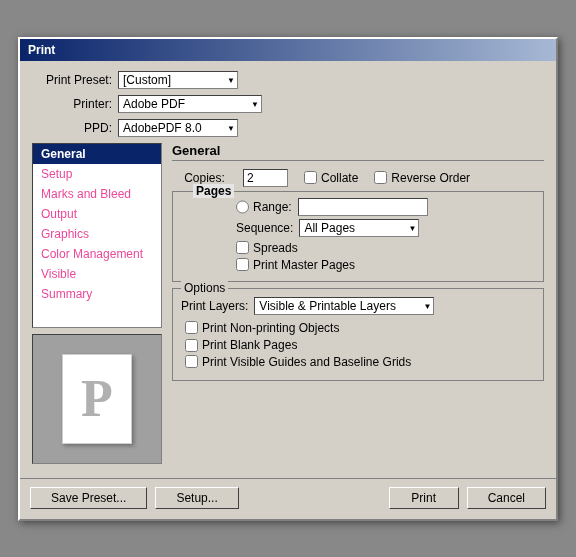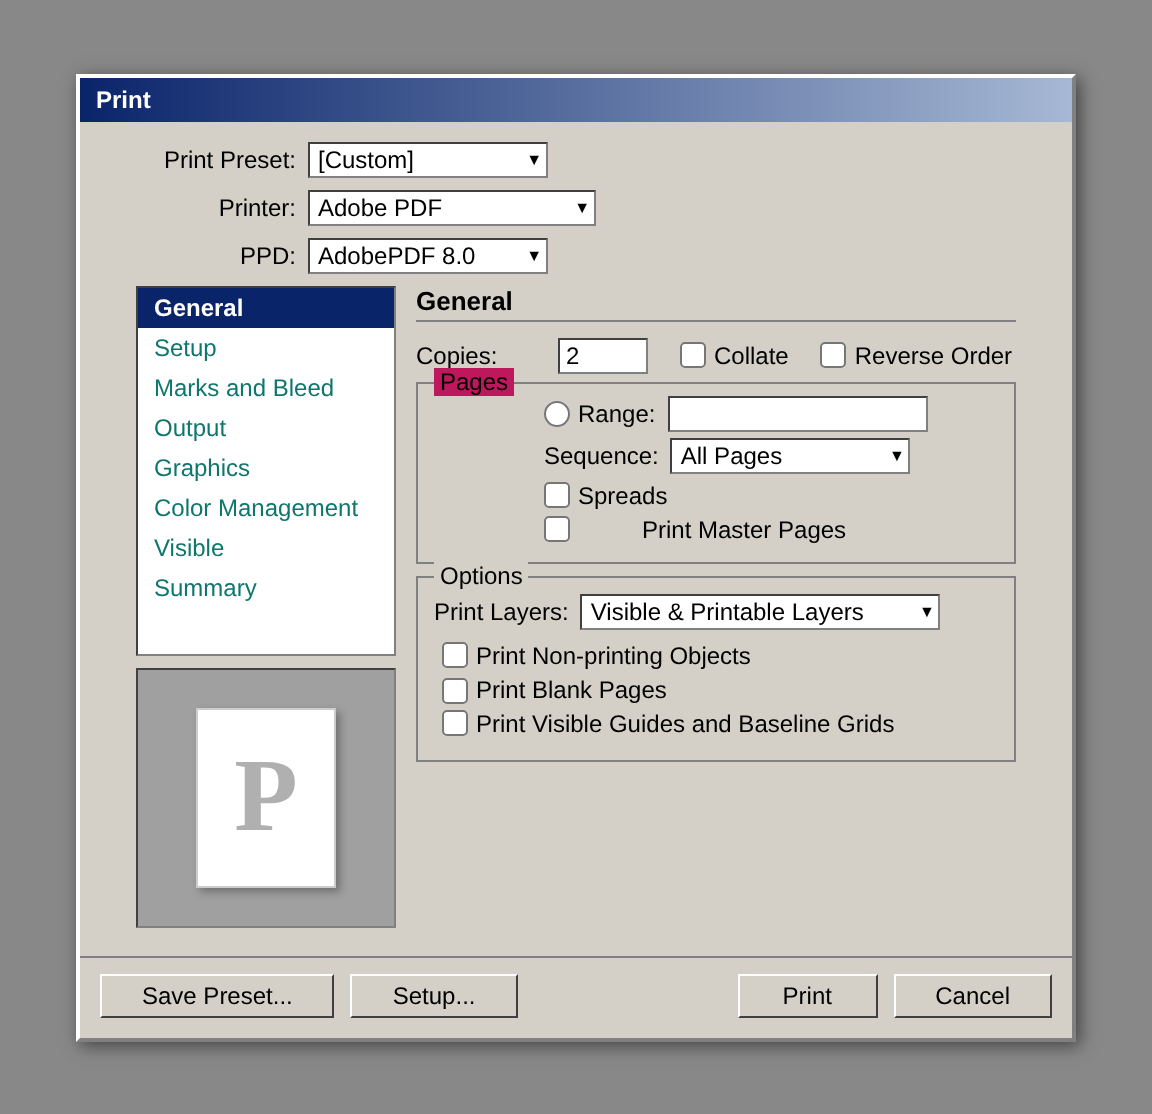--- a/index.html
+++ b/index.html
@@ -10,35 +10,35 @@
       justify-content: center;
       min-height: 100vh;
       font-family: Arial, Helvetica, sans-serif;
       font-size: 12px;
     }
     .dialog {
       background: #d4d0c8;
       border: 2px solid #808080;
       border-top-color: #fff;
       border-left-color: #fff;
-      width: 500px;
+      width: 540px;
       box-shadow: 2px 2px 8px rgba(0,0,0,0.5);
     }
     .dialog-titlebar {
       background: linear-gradient(to right, #0a246a, #a6b8d4);
       color: white;
       padding: 4px 8px;
       font-size: 12px;
       font-weight: bold;
       display: flex;
       align-items: center;
       user-select: none;
     }
     .dialog-body {
-      padding: 10px 28px;
+      padding: 10px 12px;
     }
     .form-row {
       display: flex;
       align-items: center;
       margin-bottom: 6px;
     }
     .form-label {
       text-align: right;
       width: 80px;
       margin-right: 6px;
@@ -82,21 +82,21 @@
       background: white;
       border: 1px solid #808080;
       border-top-color: #404040;
       border-left-color: #404040;
       height: 185px;
       overflow-y: auto;
     }
     .nav-item {
       padding: 3px 8px;
       cursor: pointer;
-      color: #0f766e;
+      color: #ec4899;
       font-size: 12px;
     }
     .nav-item.active {
       background: #0a246a;
       color: white;
       font-weight: bold;
     }
     .preview-box {
       margin-top: 6px;
       background: #a0a0a0;
@@ -139,33 +139,34 @@
     .field-group {
       border: 1px solid #808080;
       border-top-color: #808080;
       padding: 6px 8px;
       margin-bottom: 6px;
       position: relative;
     }
     .field-group-title {
       position: absolute;
       top: -8px;
-      left: 8px;
-      background: #be185d;
+      left: 20px;
+      background: #e5e5e5;
       padding: 0 3px;
       font-size: 12px;
+      font-weight: bold;
     }
     .field-row {
       display: flex;
       align-items: center;
       margin-bottom: 4px;
     }
     .field-row-label {
       width: 65px;
-      text-align: left;
+      text-align: center;
       margin-right: 6px;
       font-size: 12px;
     }
     input[type="text"] {
       background: white;
       border: 1px solid #808080;
       border-top-color: #404040;
       border-left-color: #404040;
       padding: 1px 3px;
       font-size: 12px;
@@ -350,21 +351,21 @@
               </select>
             </div>
           </div>
           <div class="checkbox-row" style="margin-left:55px;">
             <label style="display:flex;align-items:center;">
               <input type="checkbox" style="">
               <span>Spreads</span>
             </label>
           </div>
           <div class="checkbox-row" style="margin-left:55px;">
-            <label style="display:flex;align-items:center;gap:32px;">
+            <label style="display:flex;align-items:center;">
               <input type="checkbox" style="">
               <span>Print Master Pages</span>
             </label>
           </div>
         </div>
 
         <div class="options-group">
           <span class="options-group-title">Options</span>
           <div class="print-layers-row">
             <span class="print-layers-label">Print Layers:</span>

